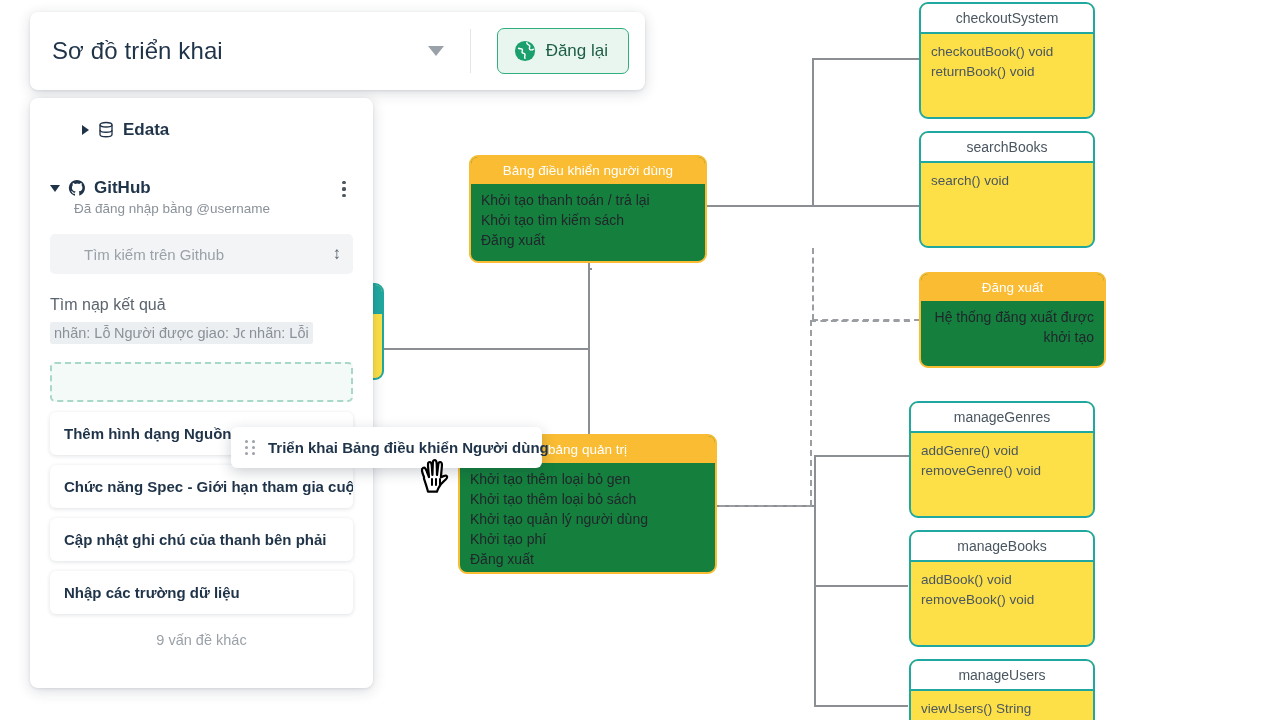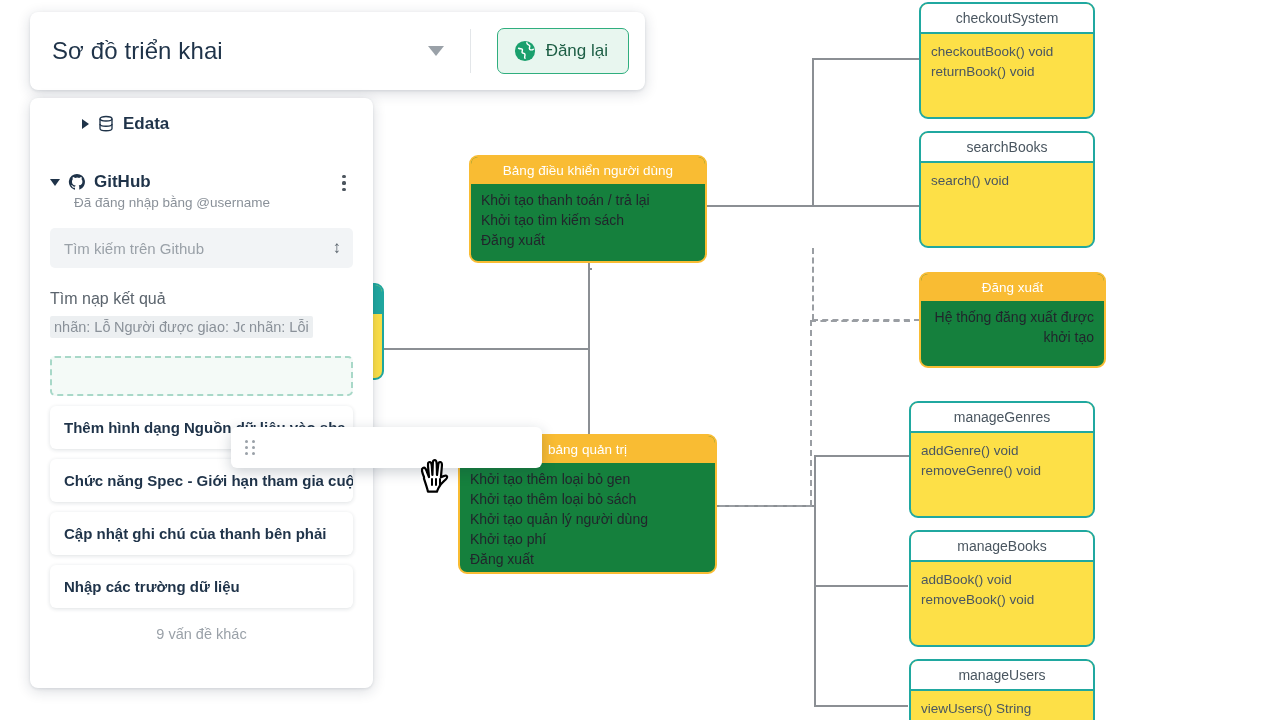--- a/index.html
+++ b/index.html
@@ -149,21 +149,21 @@
 
   #searchbox {
     margin-top: 18px;
     background: #f2f4f6;
     border-radius: 5px;
     height: 40px;
     display: flex; align-items: center;
     padding: 0 12px 0 14px;
     cursor: text;
   }
-  #searchbox .ph { font-size: 15px; color: #9aa1a8; }
+  #searchbox .ph { font-size: 15px; color: #9aa1a8; margin-left: 20px; }
   #searchbox .sorticon { margin-left: auto; font-size: 17px; color: #5b646d; cursor: pointer; }
 
   #fetchlabel { margin-top: 22px; font-size: 16px; color: #5b646d; }
 
   #chips { position: relative; height: 26px; margin-top: 8px; }
   .chip {
     position: absolute; top: 0;
     background: #eceff1;
     color: #8a9199;
     font-size: 14.5px;
@@ -332,21 +332,21 @@
           <circle cx="12" cy="12" r="11" fill="#1aa06d"></circle>
           <path d="M5 9c2 1 3 0 4 1s-1 3 0 4 3 0 3 2-1 3 0 4" stroke="#ffffff" stroke-width="1.6" fill="none" stroke-linecap="round"></path>
           <path d="M14 3c0 2 2 2 3 3s-1 3 0 4 3 1 4 0" stroke="#ffffff" stroke-width="1.6" fill="none" stroke-linecap="round"></path>
         </svg>
         <span>Đăng lại</span>
       </div>
     </div>
 
     <div id="panelbody" class="card">
 
-      <div class="src-row" style="padding-left:32px;">
+      <div class="src-row" style="margin-top:6px;padding-left:32px;">
         <div class="tri-right"></div>
         <svg class="src-icon" viewBox="0 0 24 24" fill="none" stroke="#1f3349" stroke-width="1.8">
           <ellipse cx="12" cy="5" rx="8" ry="3"></ellipse>
           <path d="M4 5v7c0 1.7 3.6 3 8 3s8-1.3 8-3V5"></path>
           <path d="M4 12v6c0 1.7 3.6 3 8 3s8-1.3 8-3v-6"></path>
         </svg>
         <div class="src-name">Edata</div>
       </div>
 
       <div style="margin-top:38px;">
@@ -391,19 +391,20 @@
 
   <div id="dragcard">
     <span class="grip">
         <i></i>
         <i></i>
         <i></i>
         <i></i>
         <i></i>
         <i></i>
       </span>
+    <span class="dtext">Triển khai Bảng điều khiển Người dùng</span>
   </div>
 
   <svg id="cursor" width="42" height="46" viewBox="0 0 42 46">
     <path d="M8 22c-2-5-3-8-1-9s3 1 4 4l2 5-1-11c0-3 0-4 1.6-4s2 1.4 2.2 4l.6 9 .4-11c0-2.6.3-4 1.9-4s1.9 1.4 2 4l.3 11 1.2-9.6c.3-2.4.6-3.6 2.2-3.4s1.7 1.5 1.5 3.8l-1 11.5c3-1.6 5-2.4 6-1.2s-.6 3-3 5c-3 2.6-4.6 4.6-5.6 7.2-.8 2-1.4 3.4-1.4 3.4H12s-1-4-4-13z" fill="#ffffff" stroke="#000000" stroke-width="2.2" stroke-linejoin="round"></path>
     <path d="M16 30v-6M20 30v-6M24 30v-6" stroke="#000000" stroke-width="2" stroke-linecap="round"></path>
   </svg>
 </div>
 
 </body></html>

